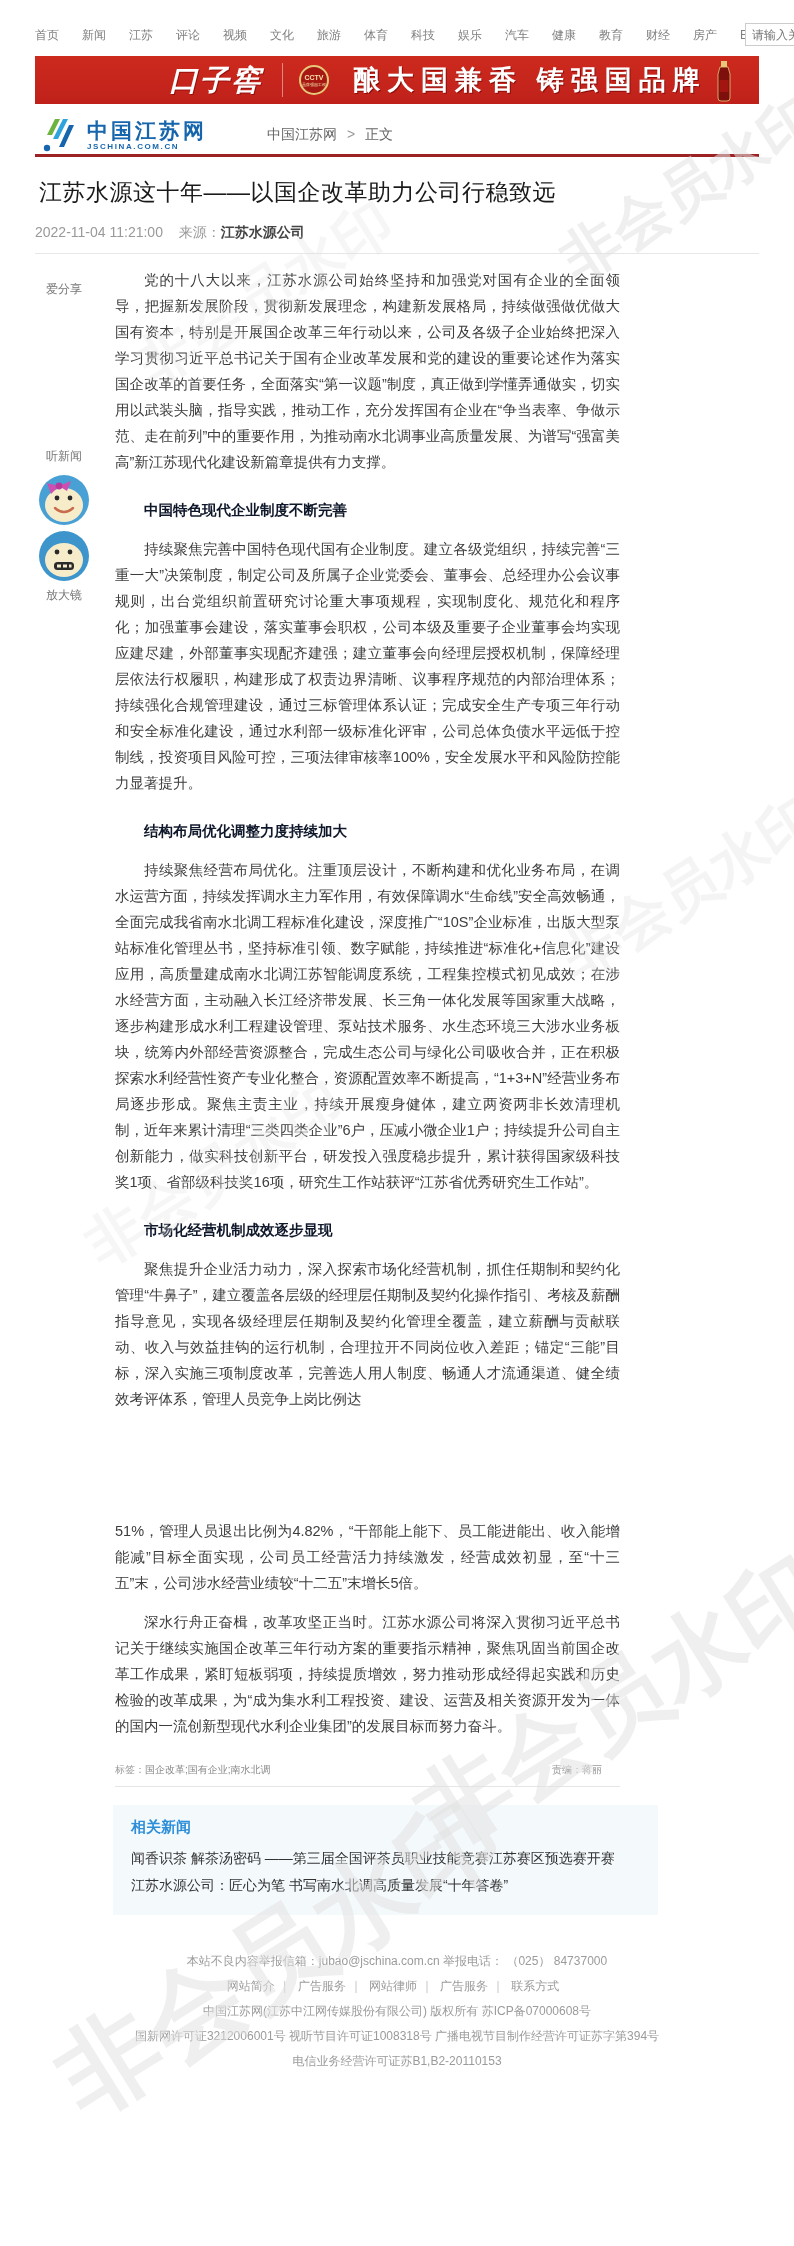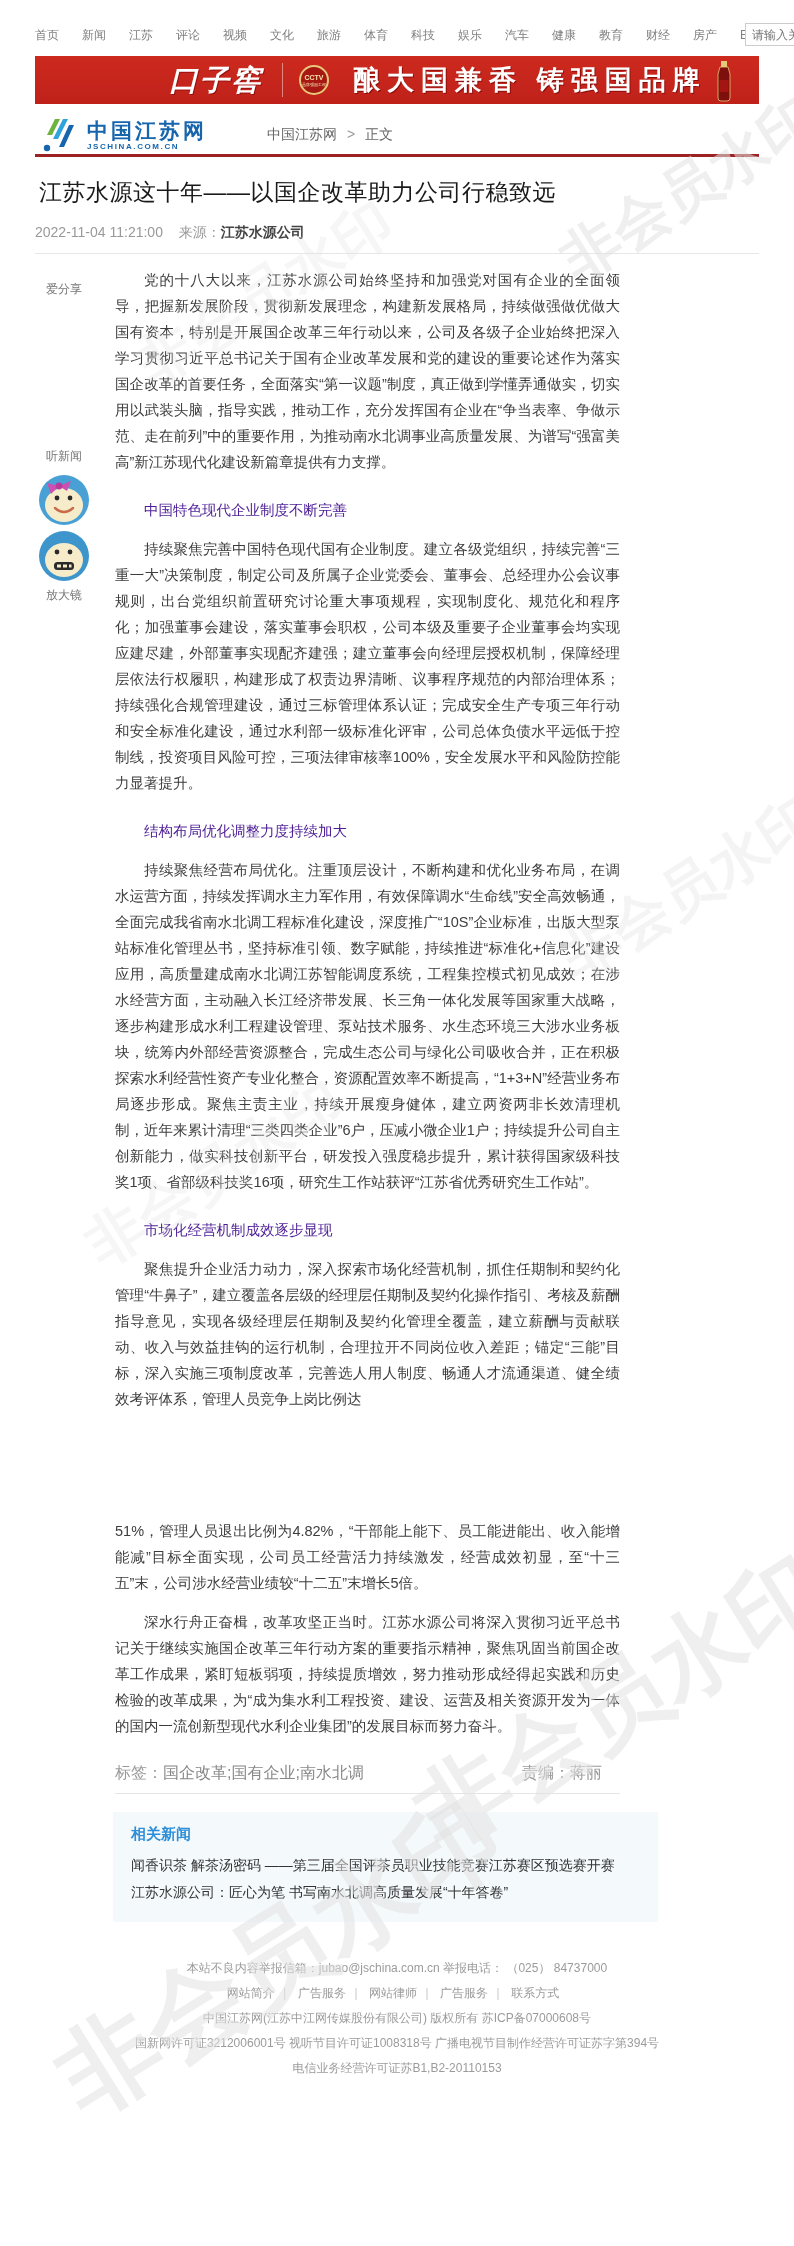--- a/index.html
+++ b/index.html
@@ -84,26 +84,26 @@
   .mascot { display:block; width:54px; height:54px; margin:2px 4px; cursor:pointer; }
   .magnifier-label { margin-top:4px; }
 
   .article-body {
     margin-left:80px; width:505px; font-size:14.5px; line-height:26px;
     color:#3d3d3d; text-align:justify;
   }
   .blk { margin:13px 0; }
   .blk-p { text-indent:2em; }
   .blk-pc { text-indent:0; }
-  .blk-h { font-weight:normal; color:#4c1d95; text-indent:2em; margin:22px 0 13px; }
+  .blk-h { font-weight:bold; color:#0f172a; text-indent:2em; margin:22px 0 13px; }
   .blk-spacer { height:80px; margin:0; }
 
   .tags-row {
     margin-left:80px; width:505px; margin-top:24px; display:flex;
-    justify-content:space-between; font-size:16px; color:#999; padding-bottom:9px;
+    justify-content:space-between; font-size:10px; color:#999; padding-bottom:9px;
     border-bottom:1px solid #e5e5e5;
   }
   .tags-row .tag-values { color:#888; }
   .editor-cell { padding-right:18px; }
 
   
   .related {
     margin-left:78px; width:545px; margin-top:18px; background:#f4f9fc;
     padding:13px 18px 16px;
   }

